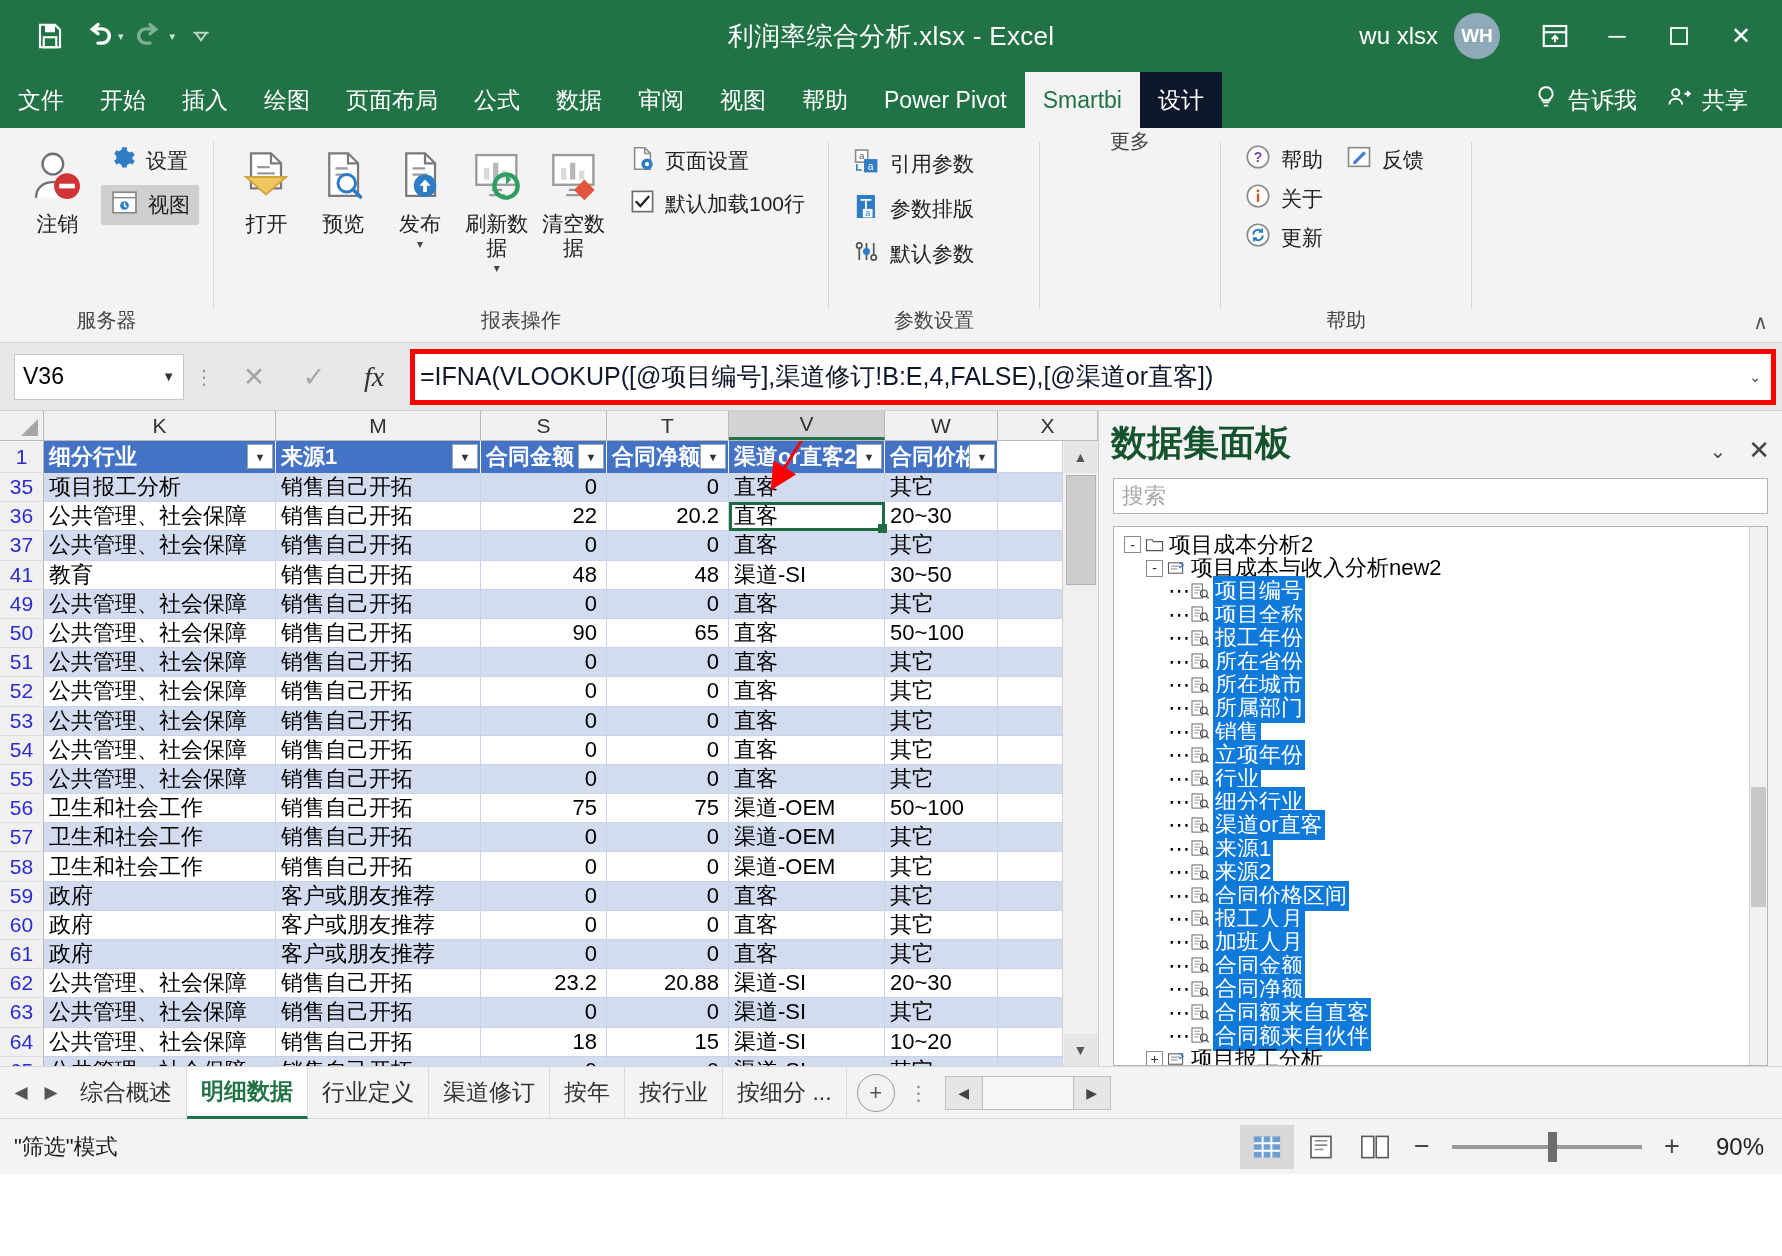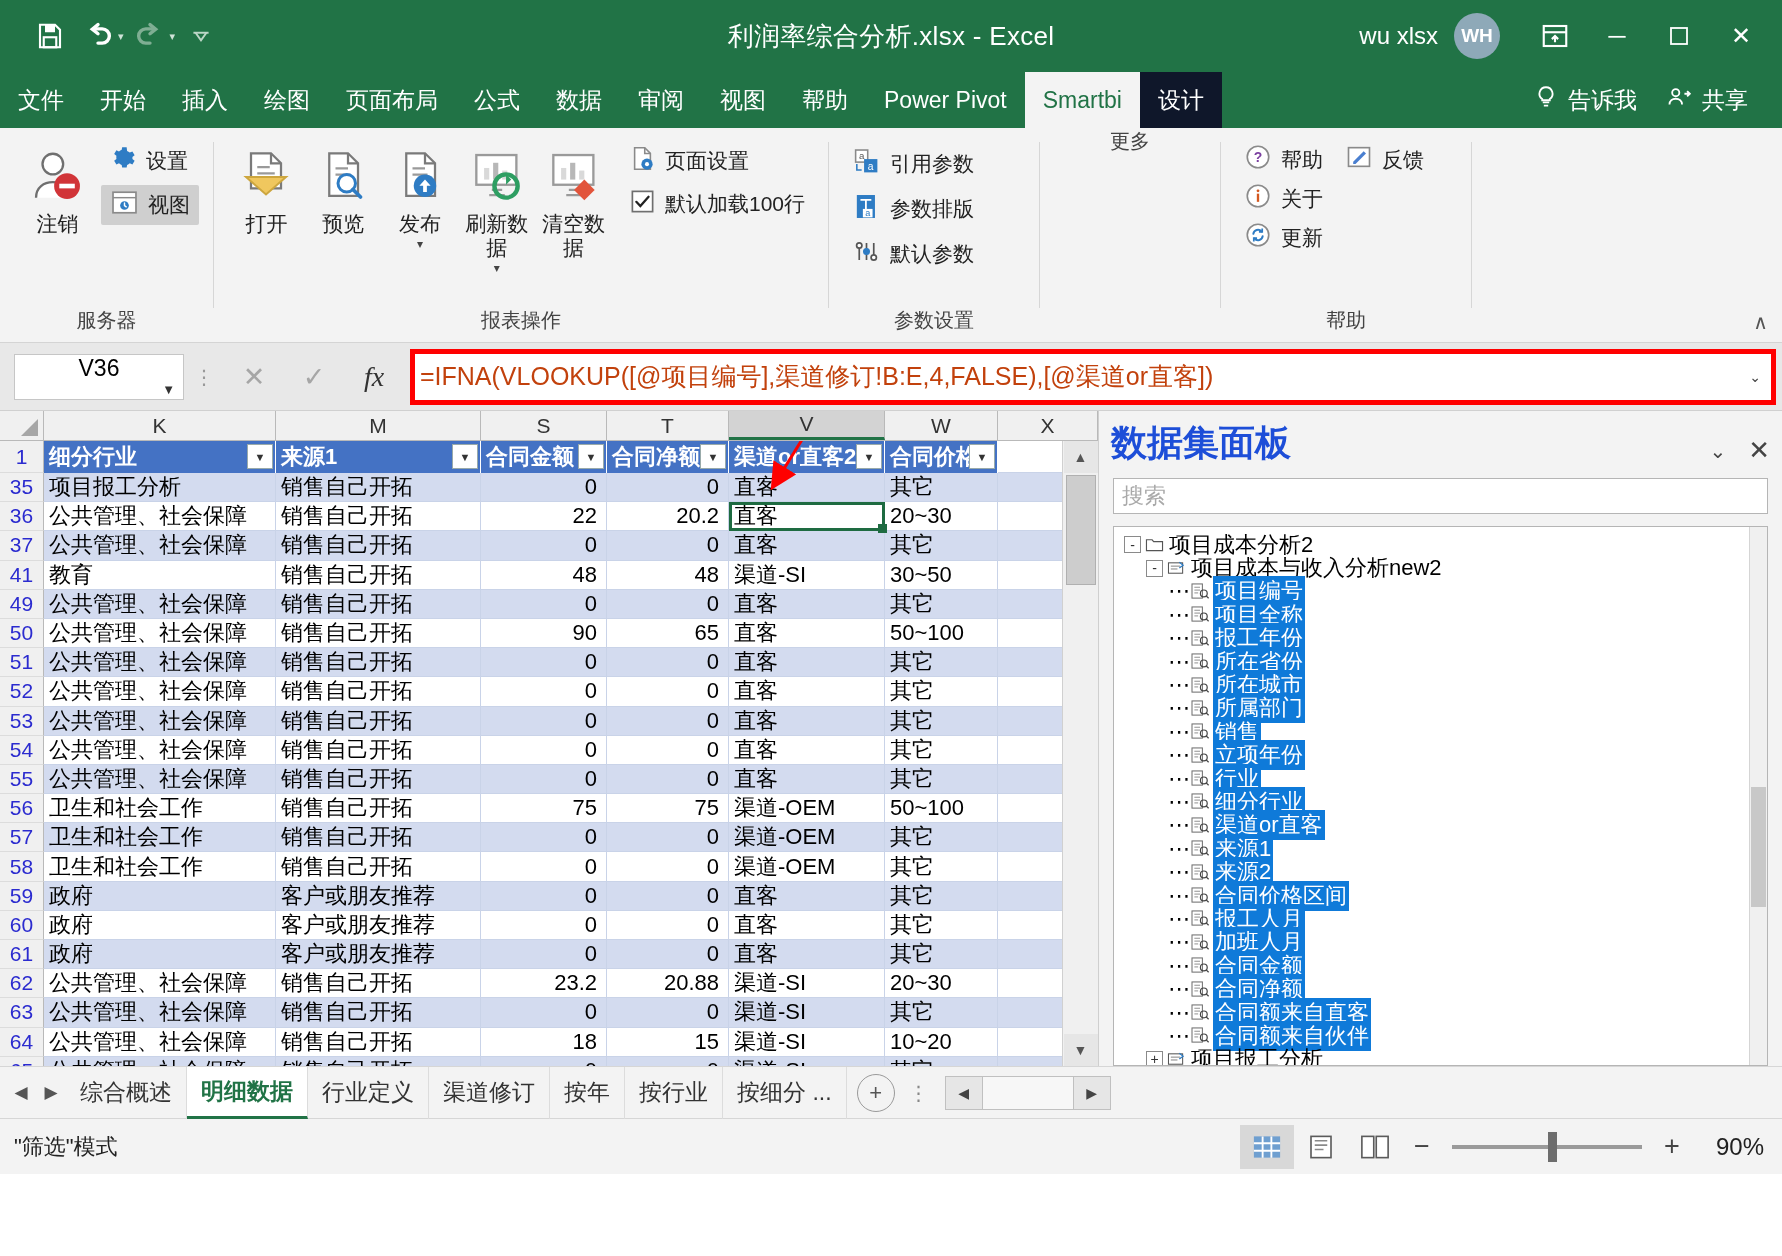--- a/index.html
+++ b/index.html
@@ -90,37 +90,36 @@
 
   
   .fbar{
     height:68px; background:#e8e8e8; display:flex; align-items:center;
     border-bottom:1px solid #d0d0d0; padding:0 6px;
   }
   .namebox{
     width:170px; height:46px; background:#fff; border:1px solid #c6c6c6;
     display:flex; align-items:center; padding:0 8px; font-size:23px; color:#000;
     margin-left:8px;
-    flex-direction:column;
   }
   .namebox .nb-caret{ margin-left:auto; font-size:13px; color:#333;}
   .fbar-dots{ width:40px; text-align:center; color:#999; font-size:20px;}
   .fbtns{ display:flex; align-items:center; gap:0; }
   .fbtn{
     width:60px;height:46px;display:flex;align-items:center;justify-content:center;
     font-size:27px; color:#a6a6a6; cursor:pointer;
   }
   .fbtn.fx{ color:#333; font-style:italic; font-family:"Liberation Serif",serif; font-size:28px;}
   .fwrap{ flex:1; position:relative; height:56px; margin-left:6px; }
   .fhighlight{
     position:absolute; inset:0; border:5px solid #ff0000; background:#ffffff;
   }
   .finput{
     position:absolute; left:10px; right:44px; top:0; bottom:0;
-    display:flex; align-items:center; font-size:25px; color:#c2410c;
+    display:flex; align-items:center; font-size:25px; color:#0f172a;
     white-space:nowrap; overflow:hidden;
   }
   .fexpand{
     position:absolute; right:4px; top:0; bottom:0; width:34px;
     display:flex;align-items:center;justify-content:center;color:#444;font-size:14px;cursor:pointer;
   }
 
   
   .main{ display:flex; height:655px; }
 
@@ -184,21 +183,21 @@
     background:#e6e6e6;color:#555;font-size:14px;cursor:pointer;
   }
   .sb-thumb{ width:30px; height:110px; background:#cdcdcd; border:1px solid #b0b0b0; margin-top:2px; cursor:pointer;}
 
   
   .dspanel{
     flex:1; background:#f3f3f3; border-left:1px solid #cfcfcf; position:relative;
     display:flex; flex-direction:column;
   }
   .ds-head{ display:flex; align-items:flex-start; padding:8px 12px 0 12px;}
-  .ds-title{ font-size:36px; color:#1d4ed8; font-weight:bold; }
+  .ds-title{ font-size:36px; color:#14532d; font-weight:bold; }
   .ds-head-btns{ margin-left:auto; display:flex; align-items:center; gap:22px; padding-top:16px;}
   .ds-hbtn{ font-size:20px; color:#444; cursor:pointer;}
   .ds-hbtn.close{ font-size:26px; }
   .ds-search{
     margin:10px 14px 0 14px; height:36px; background:#fff; border:1px solid #b5b5b5;
     display:flex; align-items:center; padding:0 8px; font-size:22px; color:#a9a9a9;
   }
   .ds-tree{
     margin:12px 14px 0 14px; background:#fff; border:1px solid #b5b5b5;
     flex:1; overflow:hidden; position:relative; font-size:22px;

